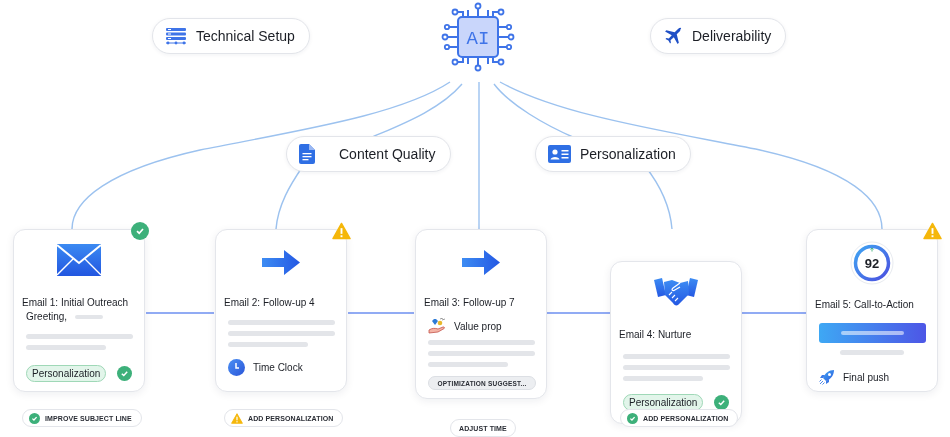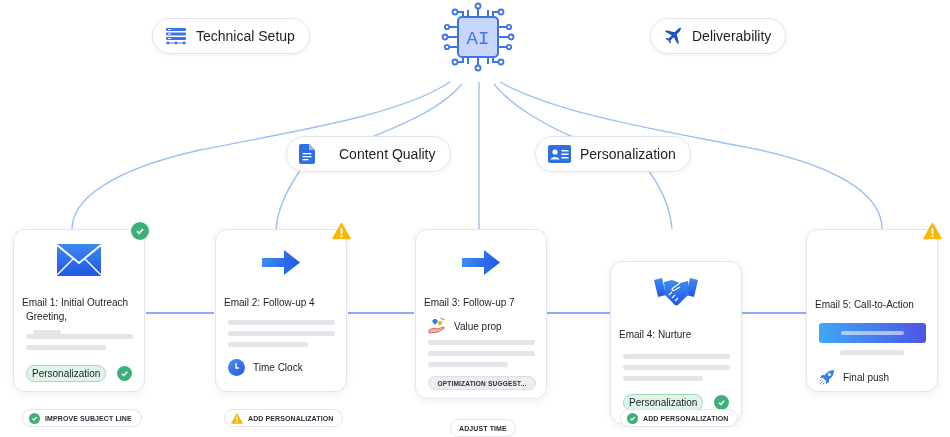--- a/index.html
+++ b/index.html
@@ -180,21 +180,21 @@
             <stop offset="0" stop-color="#3b8af2"></stop>
             <stop offset="1" stop-color="#2256e0"></stop>
           </linearGradient>
         </defs>
       <rect x="0" y="0" width="44" height="32" fill="url(#env)"></rect>
       <path d="M0 1 L22 19 L44 1" stroke="#fff" stroke-width="2" fill="none"></path>
       <path d="M0 31 L16 15 M44 31 L28 15" stroke="#fff" stroke-width="1.4" fill="none"></path>
     </svg>
   </div>
   <div class="title">Email 1: Initial Outreach</div>
-  <div class="inline-row" style="left:12px; top:81px;flex-direction:column;">
+  <div class="inline-row" style="left:12px; top:81px;">
     <span>Greeting,</span>
     <span class="sk" style="position:static; display:inline-block; width:28px; height:4px;"></span>
   </div>
   <div class="sk" style="left:12px; top:104px; width:107px;"></div>
   <div class="sk" style="left:12px; top:115px; width:80px;"></div>
   <div class="tag-green" style="left:12px; top:135px;">Personalization</div>
   <div class="check-dot" style="left:103px; top:136px;">
     <svg width="9" height="9" viewBox="0 0 10 10">
         <path d="M2 5.2 L4.2 7.2 L8 3" stroke="#fff" stroke-width="1.6" fill="none"></path>
       </svg>
@@ -319,20 +319,34 @@
 <div class="action" style="left:620px; top:409px;">
   <span class="check-dot" style="position:static; width:11px; height:11px;">
     <svg width="7" height="7" viewBox="0 0 10 10">
         <path d="M2 5.2 L4.2 7.2 L8 3" stroke="#fff" stroke-width="1.8" fill="none"></path>
       </svg>
   </span>
   <span>ADD PERSONALIZATION</span>
 </div>
 
 <div class="card" style="left:806px;">
+  <div class="hero" style="top:11px;">
+    <svg width="44" height="44" viewBox="0 0 44 44">
+      <defs>
+          <linearGradient id="ring" x1="0" y1="0" x2="1" y2="1">
+            <stop offset="0" stop-color="#3fa5f2"></stop>
+            <stop offset="1" stop-color="#4b4fe0"></stop>
+          </linearGradient>
+        </defs>
+      <circle cx="22" cy="22" r="21" fill="#fff" stroke="#e8ebf0" stroke-width="1"></circle>
+      <circle cx="22" cy="22" r="16.5" fill="none" stroke="url(#ring)" stroke-width="3.5"></circle>
+      <path d="M22 10.5 V7.2 M20.6 8.5 L22 7 L23.4 8.5" stroke="#3db07a" stroke-width="0.9" fill="none"></path>
+      <text x="22" y="27" text-anchor="middle" font-family="Liberation Sans, sans-serif" font-weight="bold" font-size="13" fill="#1c1f26">92</text>
+    </svg>
+  </div>
   <div class="title" style="top:69px;">Email 5: Call-to-Action</div>
   <div style="position:absolute; left:12px; top:93px; width:107px; height:20px; border-radius:3px; background:linear-gradient(90deg,#3ea8f4,#4d56e6);">
     <div style="position:absolute; left:22px; top:8px; width:63px; height:4px; border-radius:2px; background:rgba(255,255,255,0.55);"></div>
   </div>
   <div class="sk" style="left:33px; top:120px; width:64px;"></div>
   <div class="inline-row" style="left:12px; top:139px;">
     <svg width="16" height="16" viewBox="0 0 16 16">
       <defs>
           <linearGradient id="rk" x1="0" y1="0" x2="1" y2="1">
             <stop offset="0" stop-color="#3fa5f2"></stop>

